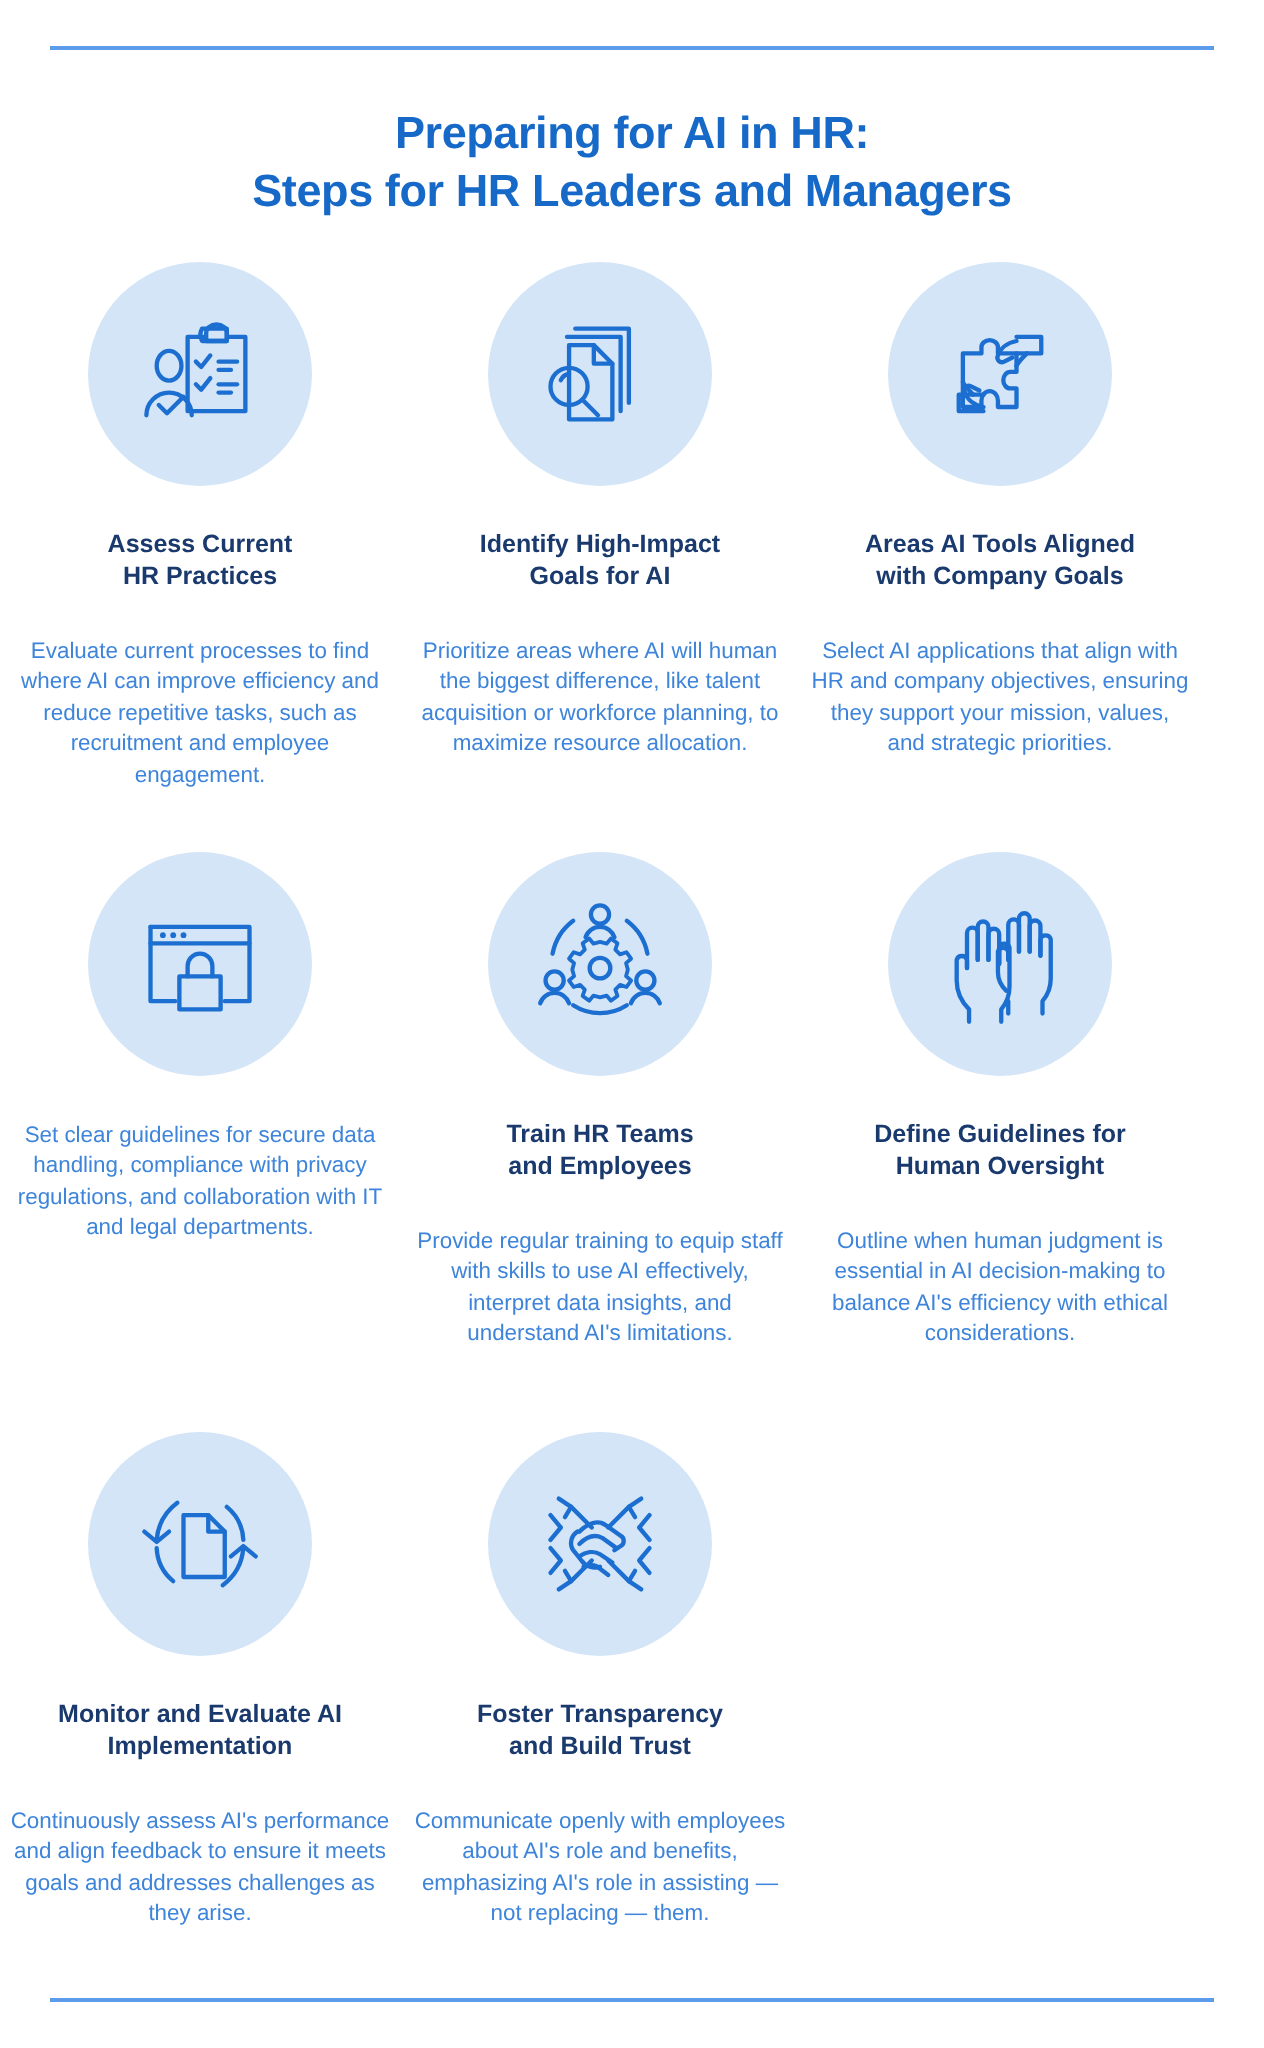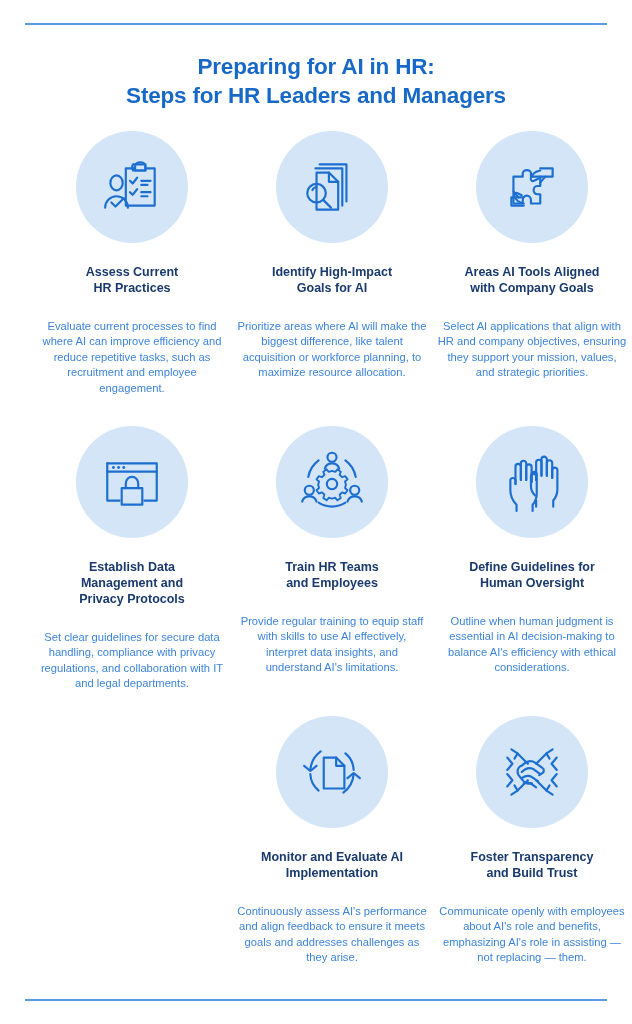--- a/index.html
+++ b/index.html
@@ -51,21 +51,21 @@
 
   
   .rows {
     position: absolute;
     top: 131px;
     left: 0;
     width: 632px;
   }
   .row {
     display: flex;
-    justify-content: flex-end;
+    justify-content: flex-start;
     width: 632px;
   }
   .row-1 { height: 295px; }
   .row-2 { height: 290px; }
   .row-3 { height: 0; }
 
   .card {
     width: 200px;
     display: flex;
     flex-direction: column;
@@ -165,21 +165,21 @@
             <path d="M16 14 h26 v36"></path>
             <path d="M17 18 h12 l9 9 v27 H17 z"></path>
             <path d="M29 18 v9 h9"></path>
             <circle cx="17" cy="38" r="9"></circle>
             <path d="M23.5 44.5 L31 52"></path>
             <path d="M13 35 a5 5 0 0 1 4 -3"></path>
           </svg>
         </div>
         <div class="card-title">Identify High-Impact
 Goals for AI</div>
-        <div class="card-body">Prioritize areas where AI will make the biggest difference, like talent acquisition or workforce planning, to maximize resource allocation.</div>
+        <div class="card-body">Prioritize areas where AI will human the biggest difference, like talent acquisition or workforce planning, to maximize resource allocation.</div>
       </div>
 
       <div class="card">
         <div class="badge">
           <svg viewBox="0 0 64 64">
             <path d="M14 22 h9 v-3 a4 3.4 0 0 1 8 0 v3 h9 v9 h-3 a3.4 4 0 0 0 0 8 h3 v9 h-9 v-3 a3.4 4 0 0 0 -8 0 v3 h-9 z"></path>
             <path d="M40 14 h12 v8 h-12"></path>
             <path d="M40 16 c-5 1 -8 4 -9 7 c-1 2 1 4 3 3 l4 -2"></path>
             <path d="M45 22 c-2 2 -4 4 -5 6"></path>
             <path d="M24 50 H12 v-8 h12"></path>
@@ -202,23 +202,20 @@
             <path d="M8 14 h48 v36 h-12"></path>
             <path d="M20 50 H8 V14"></path>
             <path d="M8 22 h48"></path>
             <circle class="dot" cx="14" cy="18" r="1.4"></circle>
             <circle class="dot" cx="19" cy="18" r="1.4"></circle>
             <circle class="dot" cx="24" cy="18" r="1.4"></circle>
             <rect x="22" y="38" width="20" height="16"></rect>
             <path d="M26 38 v-5 a6 6 0 0 1 12 0 v5"></path>
           </svg>
         </div>
-        <div class="card-title">Establish Data
-Management and
-Privacy Protocols</div>
         <div class="card-body">Set clear guidelines for secure data handling, compliance with privacy regulations, and collaboration with IT and legal departments.</div>
       </div>
 
       <div class="card">
         <div class="badge">
           <svg viewBox="0 0 64 64">
             <circle cx="32" cy="8" r="4.4"></circle>
             <path d="M25 19 a7.4 7.4 0 0 1 14 0"></path>
             <circle cx="10" cy="40" r="4.4"></circle>
             <path d="M3 51 a7.4 7.4 0 0 1 14 0"></path>

